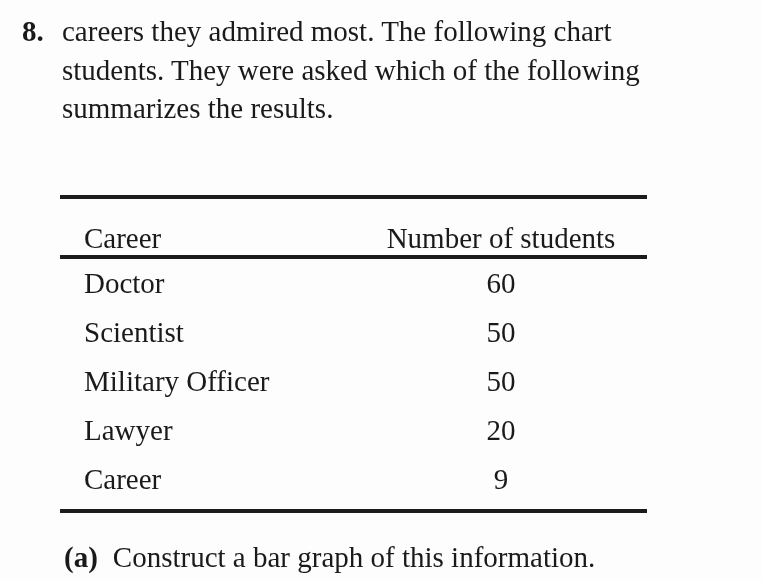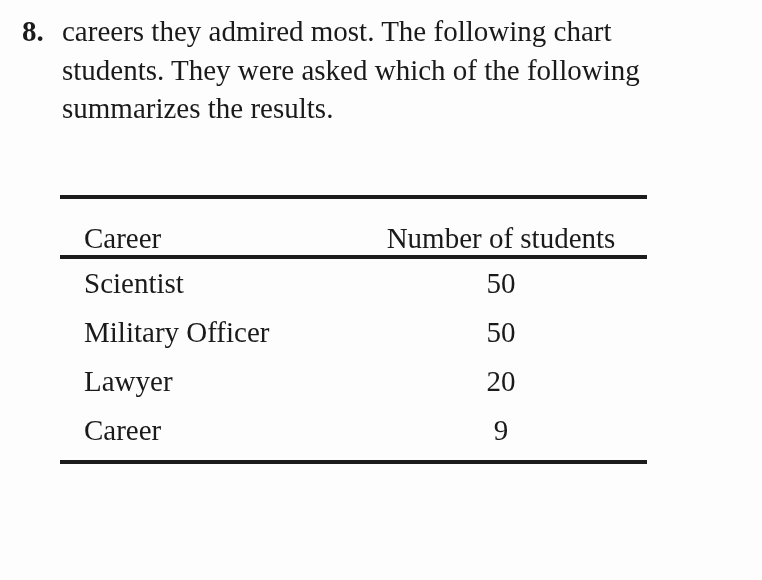--- a/index.html
+++ b/index.html
@@ -108,20 +108,24 @@
 
     <div class="thead-row">
       <div class="col-career">Career</div>
       <div class="col-count">Number of students</div>
     </div>
 
     <div class="rule"></div>
 
     <div>
       <div class="trow">
+        <div class="col-career">Doctor</div>
+        <div class="col-count">60</div>
+      </div>
+      <div class="trow">
         <div class="col-career">Scientist</div>
         <div class="col-count">50</div>
       </div>
       <div class="trow">
         <div class="col-career">Military Officer</div>
         <div class="col-count">50</div>
       </div>
       <div class="trow">
         <div class="col-career">Lawyer</div>
         <div class="col-count">20</div>
@@ -129,14 +133,17 @@
       <div class="trow">
         <div class="col-career">Career</div>
         <div class="col-count">9</div>
       </div>
     </div>
 
     <div class="tbody-spacer"></div>
     <div class="rule"></div>
   </div>
 
+  <div class="part-a">
+    <span class="part-label">(a)</span><span class="part-text">Construct a bar graph of this information.</span>
+  </div>
 
 </div>
 
 </body></html>

